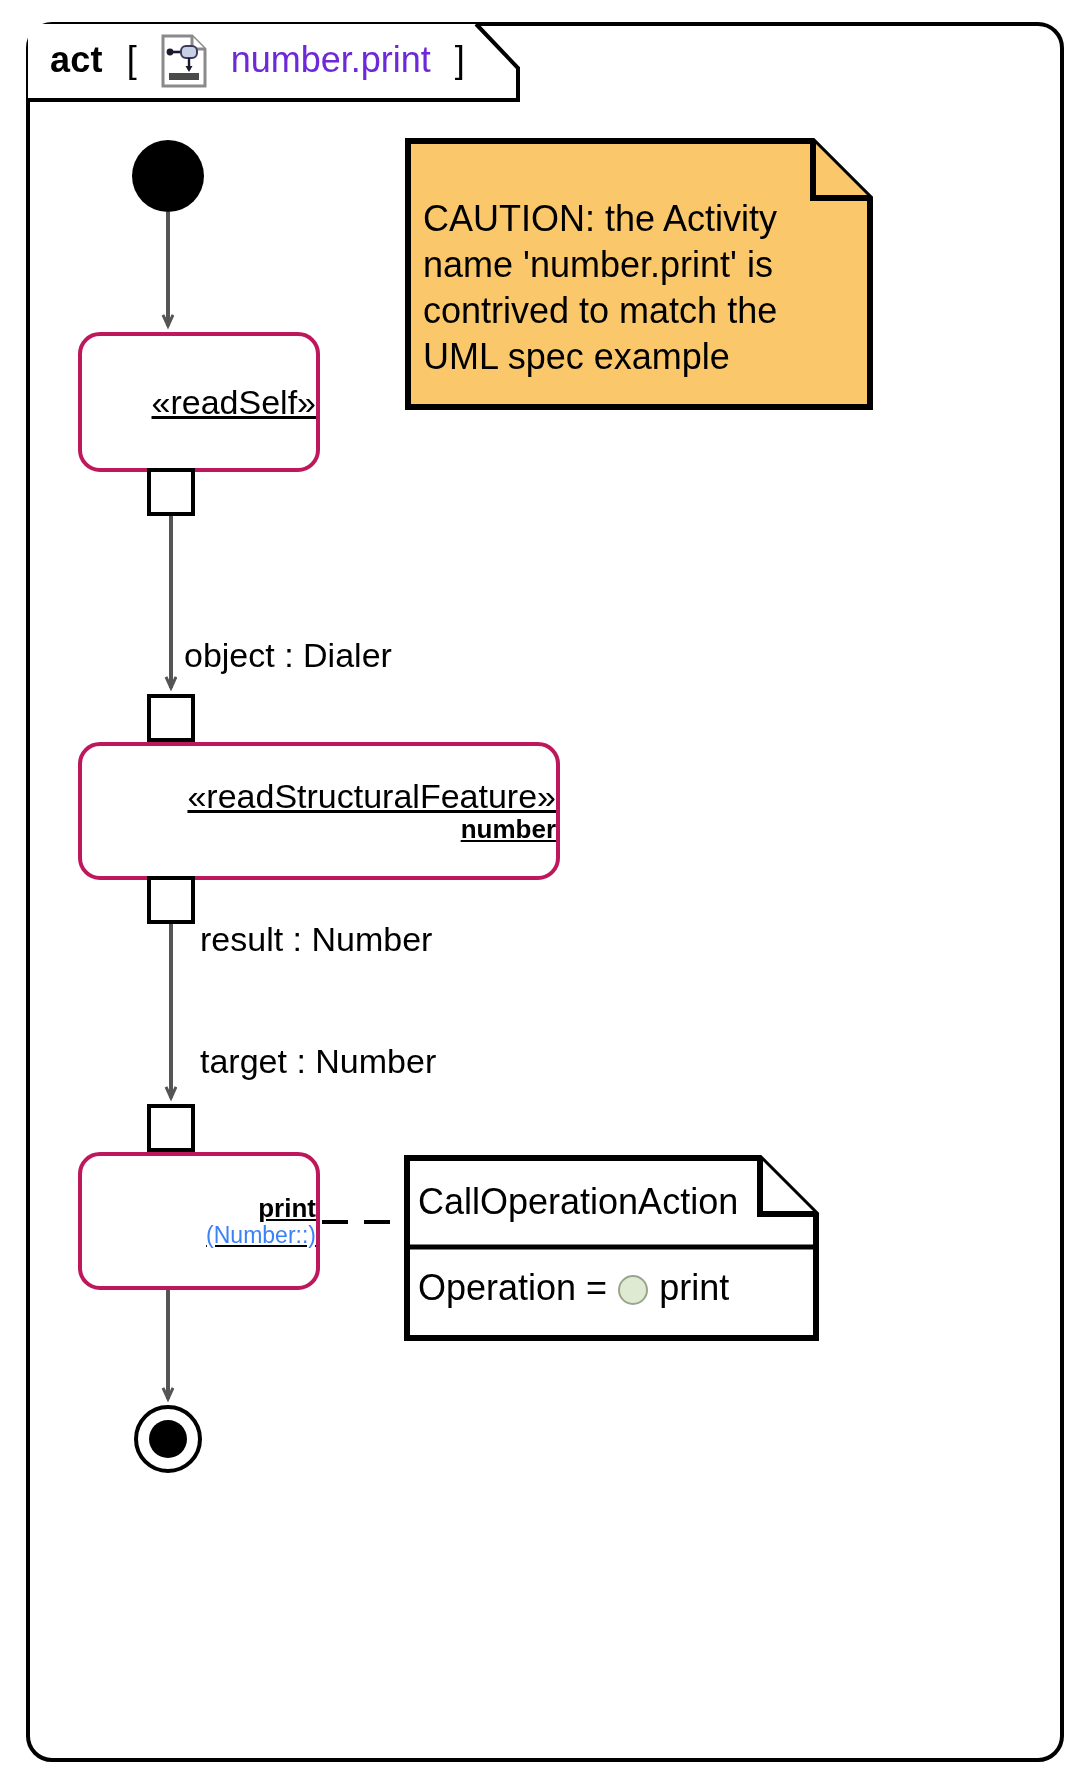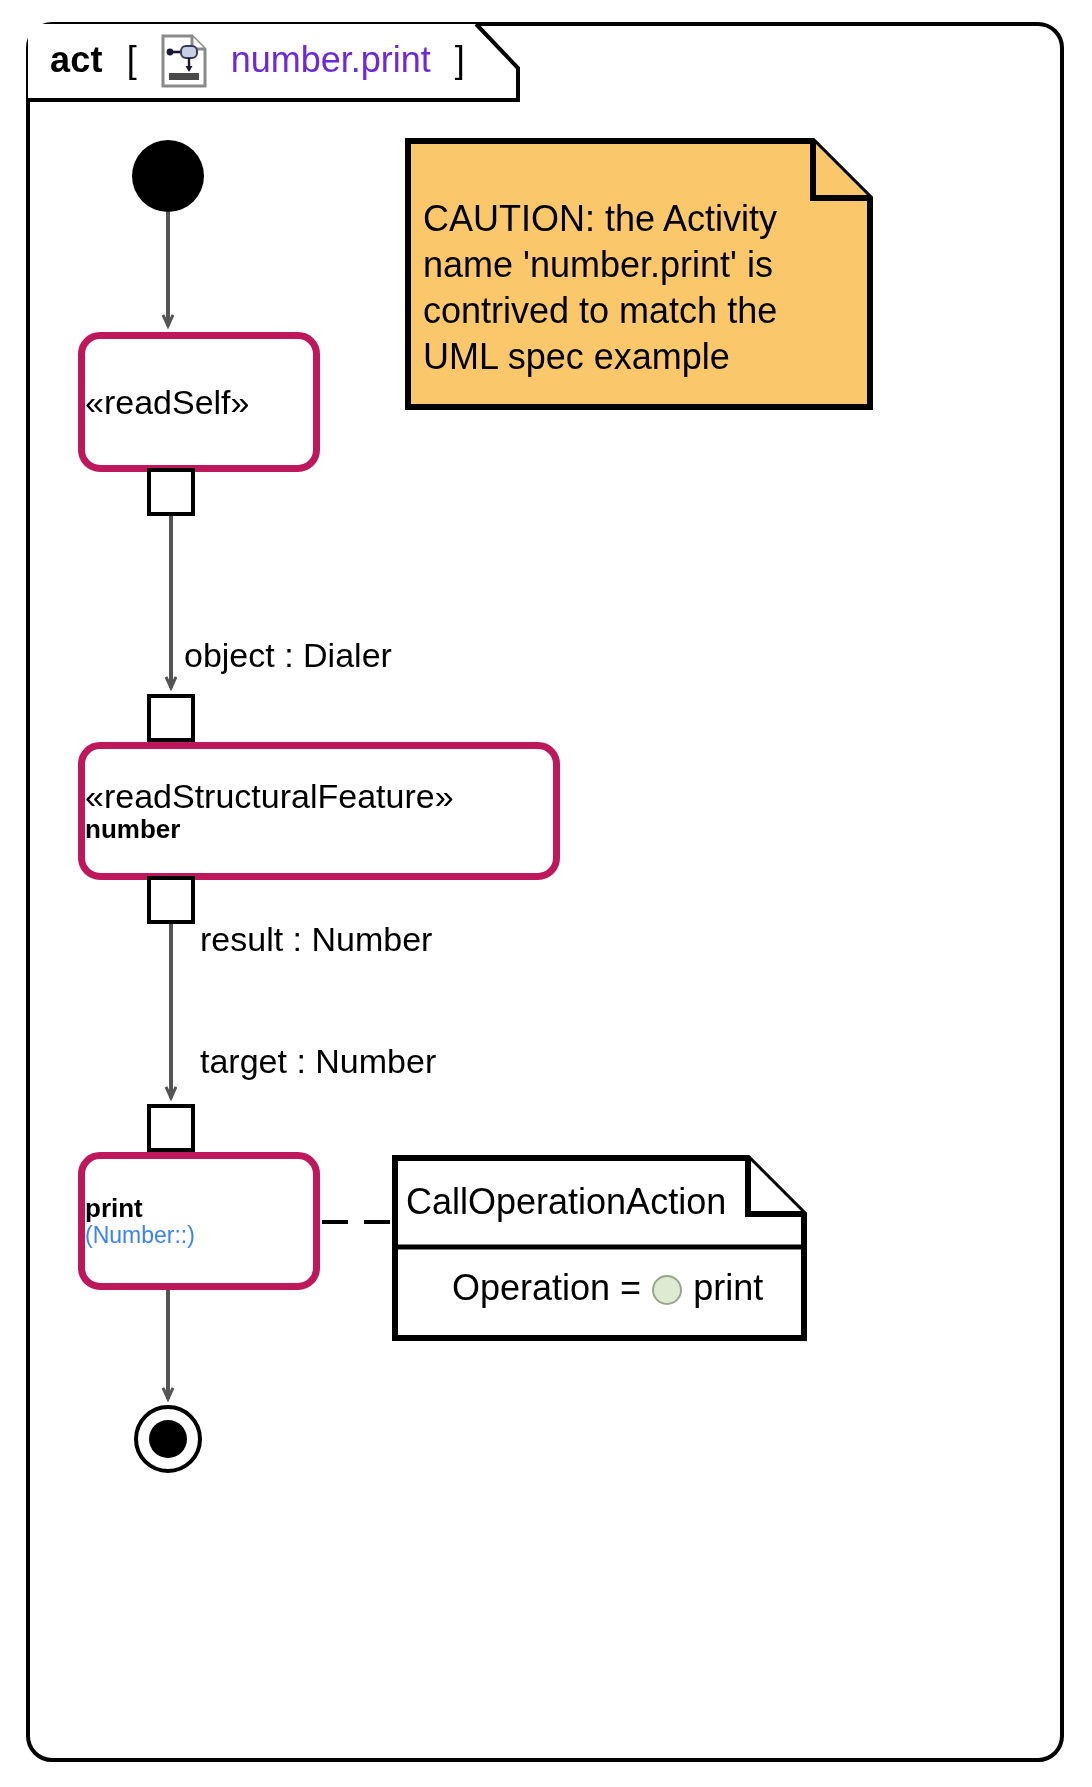--- a/index.html
+++ b/index.html
@@ -112,30 +112,31 @@
     transform: translate(-50%, -50%);
     width: 38px;
     height: 38px;
     border-radius: 50%;
     background: #000;
   }
 
   
   .action {
     position: absolute;
-    border: 7px solid #be185d;
+    border: 4px solid #be185d;
     border-radius: 22px;
     box-sizing: border-box;
     background: #ffffff;
     display: flex;
     flex-direction: column;
-    align-items: flex-start;
+    align-items: flex-end;
     justify-content: center;
     text-align: center;
     line-height: 1.12;
+    text-decoration: underline;
   }
   .action .stereotype {
     font-size: 34px;
     color: #000;
     white-space: nowrap;
   }
   .action .nodename {
     font-size: 26px;
     font-weight: bold;
     color: #000;
@@ -201,21 +202,21 @@
     position: absolute;
     left: 18px;
     top: 58px;
     width: 432px;
     font-size: 36px;
     line-height: 1.28;
     color: #000;
   }
 
   
-  #note-coa { left: 392px; top: 1155px; width: 415px; height: 140px; }
+  #note-coa { left: 404px; top: 1155px; width: 415px; height: 140px; }
   #note-coa .coa-title {
     position: absolute;
     left: 14px;
     top: 14px;
     height: 66px;
     display: flex;
     align-items: center;
     font-size: 36px;
     color: #000;
     white-space: nowrap;
@@ -224,21 +225,20 @@
     position: absolute;
     left: 14px;
     top: 98px;
     height: 70px;
     display: flex;
     align-items: center;
     gap: 11px;
     font-size: 36px;
     color: #000;
     white-space: nowrap;
-    margin-left: 46px;
   }
   .op-circle {
     display: inline-block;
     width: 30px;
     height: 30px;
     border-radius: 50%;
     background: #dfead2;
     border: 2px solid #9aa58d;
     box-sizing: border-box;
     position: relative;

